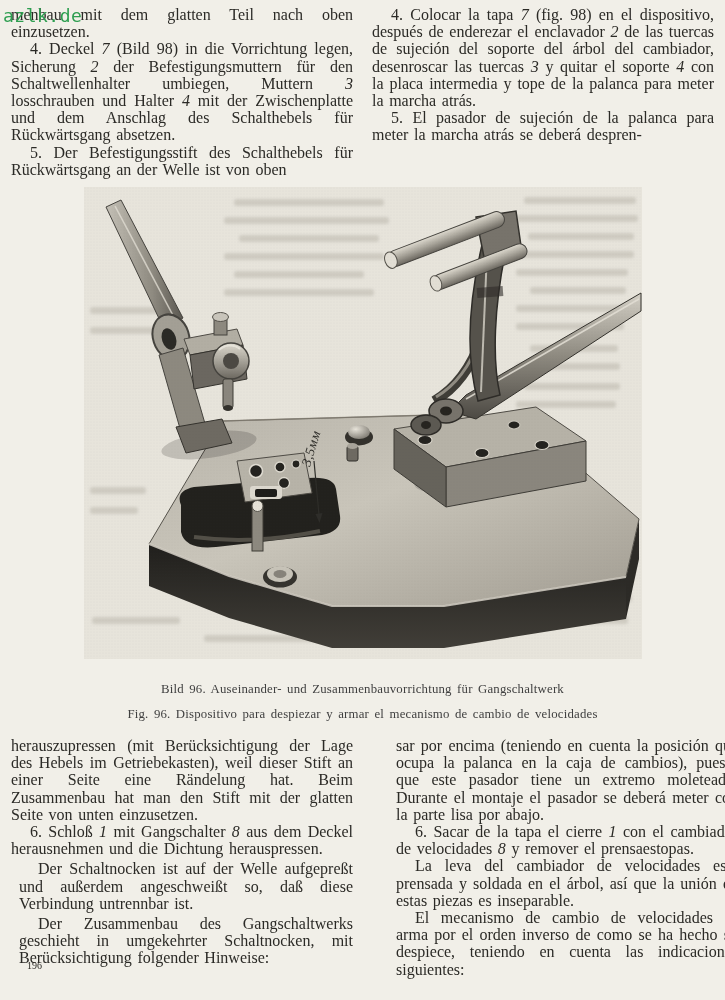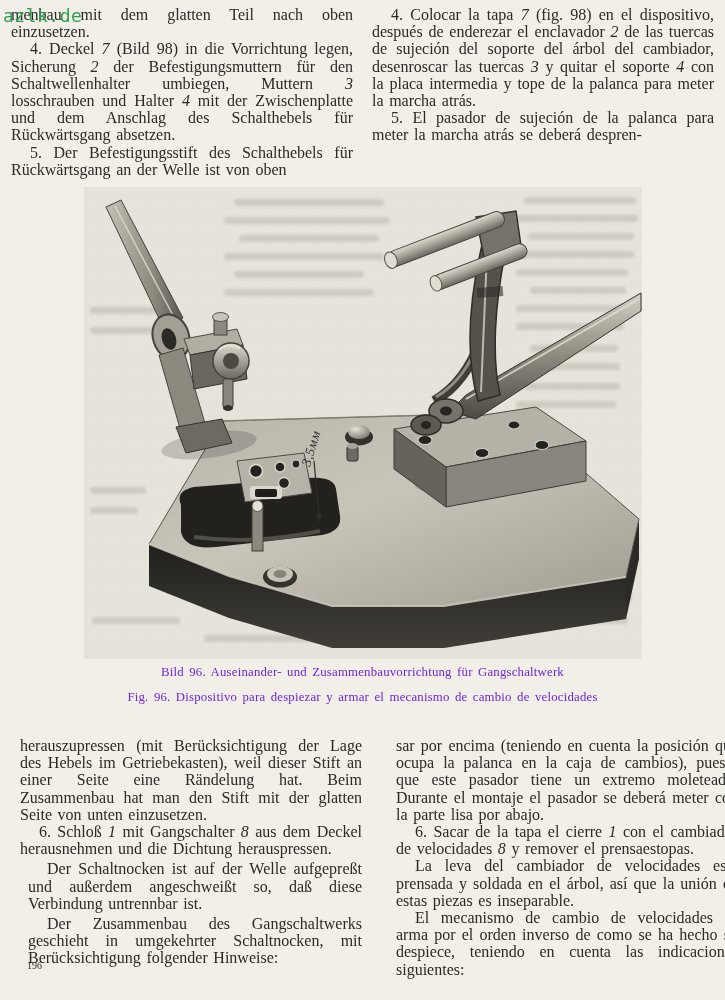--- a/index.html
+++ b/index.html
@@ -11,24 +11,24 @@
     font-family:"Liberation Serif","DejaVu Serif",serif;
     color:#2b2a26;
   }
   .col{position:absolute;width:342px;font-size:16px;line-height:17.2px;
        text-align:justify;word-spacing:1.6px;}
   .p{margin:0;}
   .ind{text-indent:19px;}
   .sp{margin-top:3px;margin-left:8px;}
   #col-top-left{left:11px;top:6px;}
   #col-top-right{left:372px;top:6px;}
-  #col-bottom-left{left:20px;top:737px;}
+  #col-bottom-left{left:11px;top:737px;}
   #col-bottom-right{left:396px;top:737px;}
   .caption{position:absolute;left:0;width:725px;text-align:center;
-           font-size:12.8px;letter-spacing:0.2px;word-spacing:2px;color:#6d28d9;}
+           font-size:12.8px;letter-spacing:0.2px;word-spacing:2px;color:#404040;margin-top:17px;}
   #caption-de{top:665px;}
   #caption-es{top:690px;}
   #page-number{position:absolute;left:27px;top:960px;font-size:10px;}
   #watermark{position:absolute;left:3px;top:5px;z-index:6;
              font-family:"DejaVu Sans Mono",monospace;font-size:18px;
              letter-spacing:0.5px;}
   #figure-wrap{position:absolute;left:84px;top:187px;width:558px;height:472px;}
   i{font-style:italic;}
 </style>
 </head>

